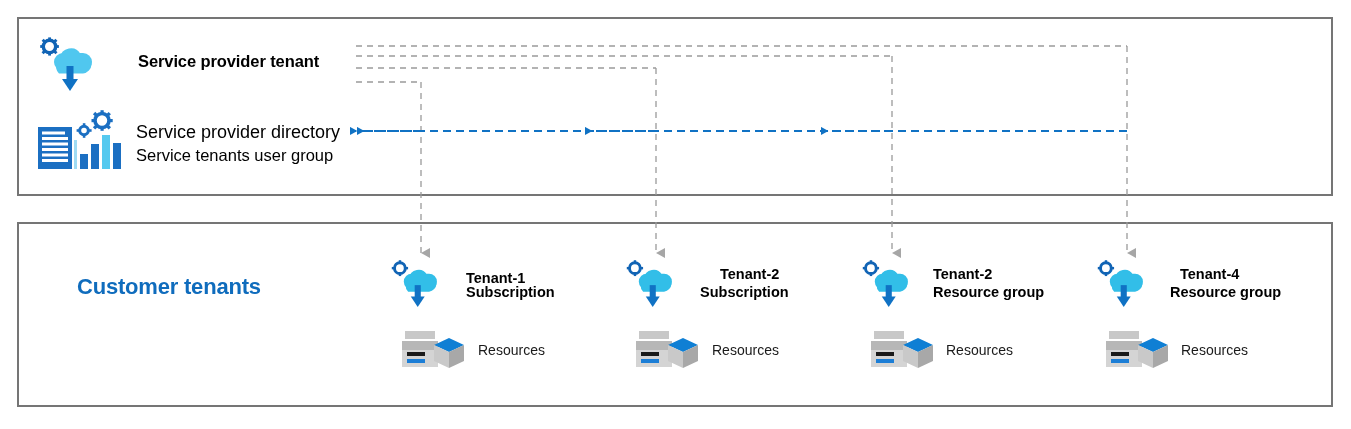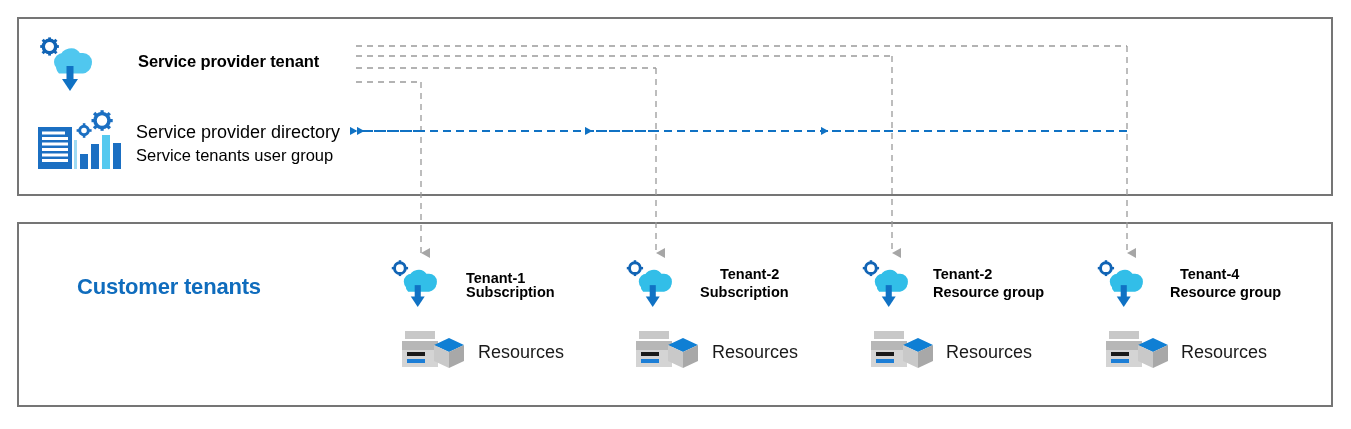--- a/index.html
+++ b/index.html
@@ -15,21 +15,21 @@
   #provider-tenant-label{left:138px;top:52px;font-size:16.5px;font-weight:bold;letter-spacing:-0.1px;}
   #provider-dir-label{left:136px;top:122px;font-size:18px;}
   #provider-grp-label{left:136px;top:146px;font-size:16.5px;}
 
   #customer-title{position:absolute;left:77px;top:274px;font-size:22px;font-weight:bold;color:#0f6cbd;letter-spacing:-0.2px;}
 
   svg.layer{position:absolute;left:0;top:0;width:1351px;height:429px;pointer-events:none;}
 
   .tenant-group{position:absolute;}
   .tenant-name{position:absolute;font-size:14.5px;font-weight:bold;color:#000;white-space:nowrap;line-height:17px;}
-  .res-label{position:absolute;font-size:18px;color:#1a1a1a;white-space:nowrap;}
+  .res-label{position:absolute;font-size:14px;color:#1a1a1a;white-space:nowrap;}
 
   .ico{position:absolute;}
 </style>
 </head>
 <body>
 
 <div id="stage">
 
   <div class="frame" id="frame-provider"></div>
   <div class="frame" id="frame-customer"></div>

